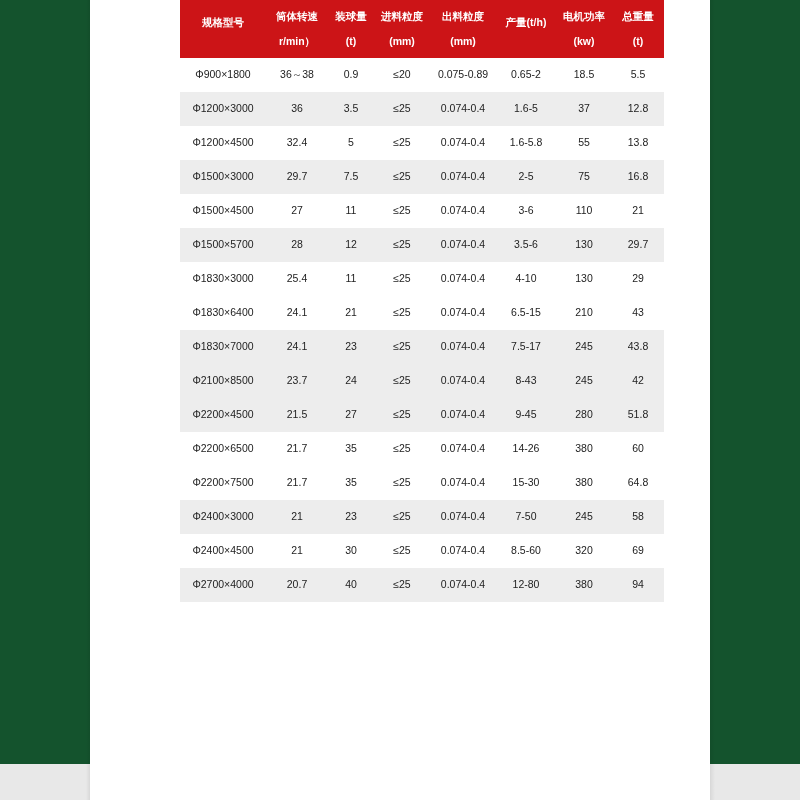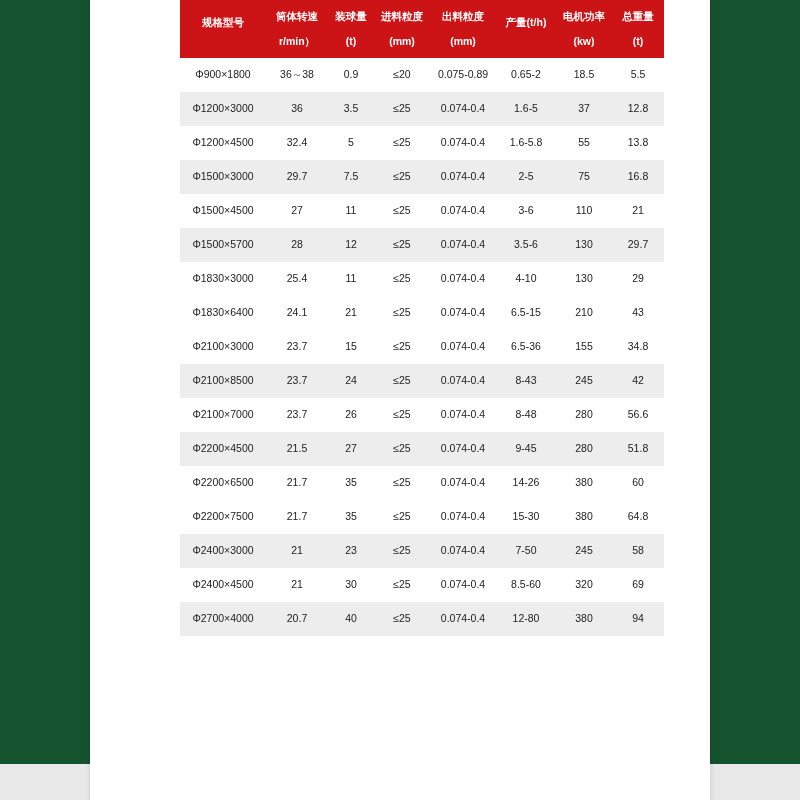--- a/index.html
+++ b/index.html
@@ -214,49 +214,39 @@
         <tr>
           <td>Φ1830×6400</td>
           <td>24.1</td>
           <td>21</td>
           <td>≤25</td>
           <td>0.074-0.4</td>
           <td>6.5-15</td>
           <td>210</td>
           <td>43</td>
         </tr>
-        <tr>
-          <td>Φ2100×3000</td>
-          <td>23.7</td>
-          <td>15</td>
-          <td>≤25</td>
-          <td>0.074-0.4</td>
-          <td>6.5-36</td>
-          <td>155</td>
-          <td>34.8</td>
+        <tr class="alt">
+          <td>Φ1830×7000</td>
+          <td>24.1</td>
+          <td>23</td>
+          <td>≤25</td>
+          <td>0.074-0.4</td>
+          <td>7.5-17</td>
+          <td>245</td>
+          <td>43.8</td>
         </tr>
         <tr class="alt">
           <td>Φ2100×8500</td>
           <td>23.7</td>
           <td>24</td>
           <td>≤25</td>
           <td>0.074-0.4</td>
           <td>8-43</td>
           <td>245</td>
           <td>42</td>
-        </tr>
-        <tr>
-          <td>Φ2100×7000</td>
-          <td>23.7</td>
-          <td>26</td>
-          <td>≤25</td>
-          <td>0.074-0.4</td>
-          <td>8-48</td>
-          <td>280</td>
-          <td>56.6</td>
         </tr>
         <tr class="alt">
           <td>Φ2200×4500</td>
           <td>21.5</td>
           <td>27</td>
           <td>≤25</td>
           <td>0.074-0.4</td>
           <td>9-45</td>
           <td>280</td>
           <td>51.8</td>

